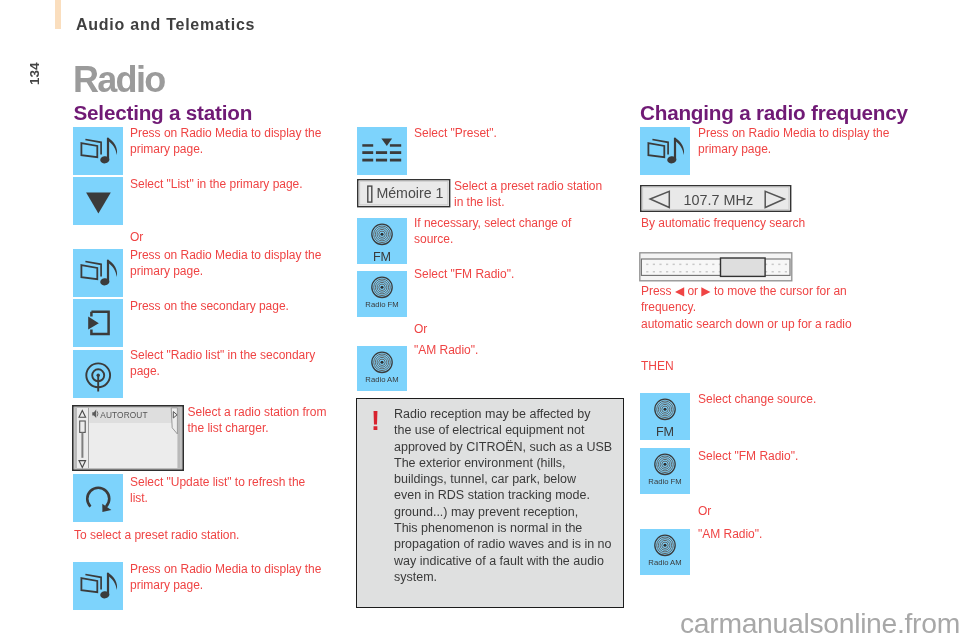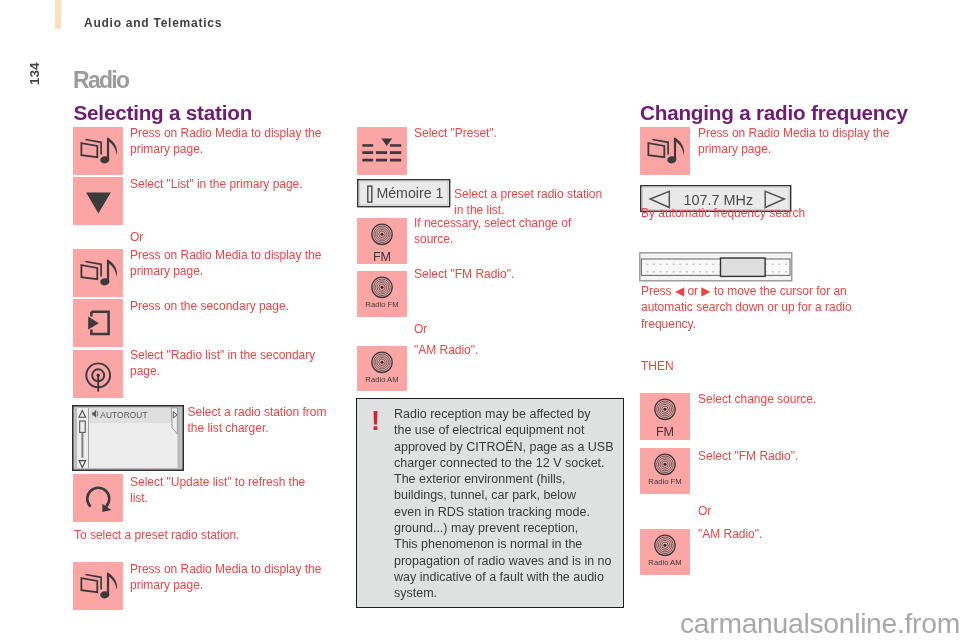--- a/index.html
+++ b/index.html
@@ -1,24 +1,24 @@
 <!DOCTYPE html>
 <html><head>
 <meta charset="utf-8">
 <style>
   html,body{margin:0;padding:0;}
   body{width:960px;height:640px;background:#ffffff;font-family:"Liberation Sans",sans-serif;overflow:hidden;position:relative;}
   .page{position:absolute;left:0;top:0;width:960px;height:640px;background:#fff;}
   .abs{position:absolute;}
   .hdr-bar{left:55px;top:0;width:6px;height:29px;background:#fadebe;}
-  .hdr-title{left:84px;top:16px;font-size:12px;font-weight:bold;color:#3f3f3f;letter-spacing:0.75px;}
+  .hdr-title{left:76px;top:16px;font-size:16px;font-weight:bold;color:#3f3f3f;letter-spacing:0.75px;}
   .pagenum{left:27px;top:85px;font-size:13.5px;font-weight:bold;color:#444;transform:rotate(-90deg);transform-origin:left top;white-space:nowrap;}
-  .h1{left:73px;top:64px;font-size:23px;font-weight:bold;color:#9b9b9b;letter-spacing:-1.7px;line-height:32px;}
+  .h1{left:73px;top:64px;font-size:36px;font-weight:bold;color:#9b9b9b;letter-spacing:-1.7px;line-height:32px;}
   .h2{font-size:20.7px;font-weight:bold;color:#701a75;letter-spacing:-0.22px;}
-  .ibox{background:#fca5a5;}
+  .ibox{background:#7dd3fc;}
   .stxt{font-size:12px;font-weight:normal;color:#ef4444;line-height:16.3px;letter-spacing:-0.02px;white-space:nowrap;}
   .wm{left:680px;top:607px;font-size:28.3px;color:#a8a8a8;letter-spacing:-0.3px;}
   .warn{background:#dfe0e0;border:1px solid #1c1c1c;}
   .warntxt{font-size:12.5px;color:#3a3a3a;line-height:16.3px;}
   .bang{font-size:27px;font-weight:bold;color:#d8232f;line-height:1;}
   .ibox svg{display:block;}
   .ilabel{position:absolute;left:0;width:100%;text-align:center;font-size:9px;color:#3a3a3a;font-weight:normal;}
 </style>
 </head>
 <body>
@@ -154,21 +154,21 @@
     </div>
 
   <div class="abs" style="left:357px;top:179px;width:94px;height:29px;">
     <svg width="94" height="29" viewBox="0 0 94 29">
       <rect x="0.7" y="0.7" width="92" height="27" fill="#e9e9e9" stroke="#333" stroke-width="1.4"></rect>
       <rect x="2.6" y="2.2" width="88.3" height="23.6" fill="#e9e9e9" stroke="#cccccc" stroke-width="1.1"></rect>
       <rect x="10.8" y="7.1" width="4.0" height="16.0" fill="none" stroke="#4a4a4a" stroke-width="1.4"></rect>
       <text x="19.4" y="19.4" font-family="Liberation Sans, sans-serif" font-size="14.2" fill="#4a4a4a">Mémoire 1</text>
     </svg>
   </div>
-  <div class="abs stxt" style="left:454.0px;top:178.0px;width:175px;margin-top:8px;">
+  <div class="abs stxt" style="left:454.0px;top:178.0px;width:175px;">
       <div>Select a preset radio station</div>
       <div>in the list.</div>
     </div>
 
   <div class="abs ibox" style="left:357px;top:218px;width:50px;height:46px;">
     <svg width="50" height="36" viewBox="0 0 50 36">
         <use href="#ic-rings" x="25" y="16.3"></use>
       </svg>
     <div class="ilabel" style="top:32px;font-size:12.6px;">FM</div>
   </div>
@@ -197,22 +197,21 @@
   </div>
   <div class="abs stxt" style="left:414px;top:342.0px;width:200px;">
       <div>"AM Radio".</div>
     </div>
 
   <div class="abs warn" style="left:356px;top:398px;width:266px;height:208px;">
     <div class="abs bang" style="left:14px;top:9px;">!</div>
     <div class="abs warntxt" style="left:37px;top:7px;width:230px;">
         <div>Radio reception may be affected by</div>
         <div>the use of electrical equipment not</div>
-        <div>approved by CITROËN, page as a USB</div>
-        <div>charger connected to the 12 V socket.</div>
+        <div>approved by CITROËN, such as a USB</div>
         <div>The exterior environment (hills,</div>
         <div>buildings, tunnel, car park, below</div>
         <div>even in RDS station tracking mode.</div>
         <div>ground...) may prevent reception,</div>
         <div>This phenomenon is normal in the</div>
         <div>propagation of radio waves and is in no</div>
         <div>way indicative of a fault with the audio</div>
         <div>system.</div>
       </div>
   </div>
@@ -231,21 +230,21 @@
 
   <div class="abs" style="left:640px;top:185px;width:128px;height:28px;">
     <svg width="152" height="28" viewBox="0 0 152 28">
       <rect x="0.7" y="0.7" width="150" height="25.6" fill="#e9e9e9" stroke="#333" stroke-width="1.4"></rect>
       <rect x="2.6" y="2.2" width="146.4" height="22.4" fill="#e9e9e9" stroke="#cdcdcd" stroke-width="1.1"></rect>
       <polygon points="10.2,14.0 29.3,6.3 29.3,22.5" fill="none" stroke="#555" stroke-width="1.5" stroke-linejoin="miter"></polygon>
       <text x="43.5" y="19.6" font-family="Liberation Sans, sans-serif" font-size="14.4" fill="#4a4a4a">107.7 MHz</text>
       <polygon points="144.3,14.0 125.2,6.3 125.2,22.5" fill="none" stroke="#555" stroke-width="1.5" stroke-linejoin="miter"></polygon>
     </svg>
   </div>
-  <div class="abs stxt" style="left:641px;top:205px;width:250px;">By automatic frequency search</div>
+  <div class="abs stxt" style="left:641px;top:215.0px;width:250px;">By automatic frequency search</div>
 
   <div class="abs" style="left:639px;top:252px;width:154px;height:30px;">
     <svg width="154" height="30" viewBox="0 0 154 30">
       <rect x="0.8" y="0.8" width="152" height="28" fill="#f4f4f4" stroke="#8f8f8f" stroke-width="1.3"></rect>
       <rect x="2.4" y="7.0" width="148.6" height="16.4" fill="#f7f7f7" stroke="#6f6f6f" stroke-width="1.1"></rect>
       <g fill="#cfcfcf">
         <g id="dotrow1"></g>
       </g>
       <g class="dots" fill="#c9c9c9">
           <rect x="7.20" y="11.60" width="2.2" height="1.5"></rect>
@@ -291,22 +290,22 @@
           <rect x="126.00" y="19.00" width="2.2" height="1.5"></rect>
           <rect x="132.60" y="19.00" width="2.2" height="1.5"></rect>
           <rect x="139.20" y="19.00" width="2.2" height="1.5"></rect>
           <rect x="145.80" y="19.00" width="2.2" height="1.5"></rect>
         </g>
       <rect x="81.5" y="6.0" width="44.6" height="18.4" fill="#dedede" stroke="#333" stroke-width="1.4"></rect>
     </svg>
   </div>
   <div class="abs stxt" style="left:641px;top:283.0px;width:198px;">
       <div>Press ◀ or ▶ to move the cursor for an</div>
+      <div>frequency.</div>
       <div>automatic search down or up for a radio</div>
-      <div>frequency.</div>
     </div>
 
   <div class="abs stxt" style="left:641px;top:358.0px;text-align:right;">THEN</div>
 
   <div class="abs ibox" style="left:640px;top:393px;width:50px;height:47px;">
     <svg width="50" height="36" viewBox="0 0 50 36">
         <use href="#ic-rings" x="25" y="16.3"></use>
       </svg>
     <div class="ilabel" style="top:32px;font-size:12.6px;">FM</div>
   </div>

